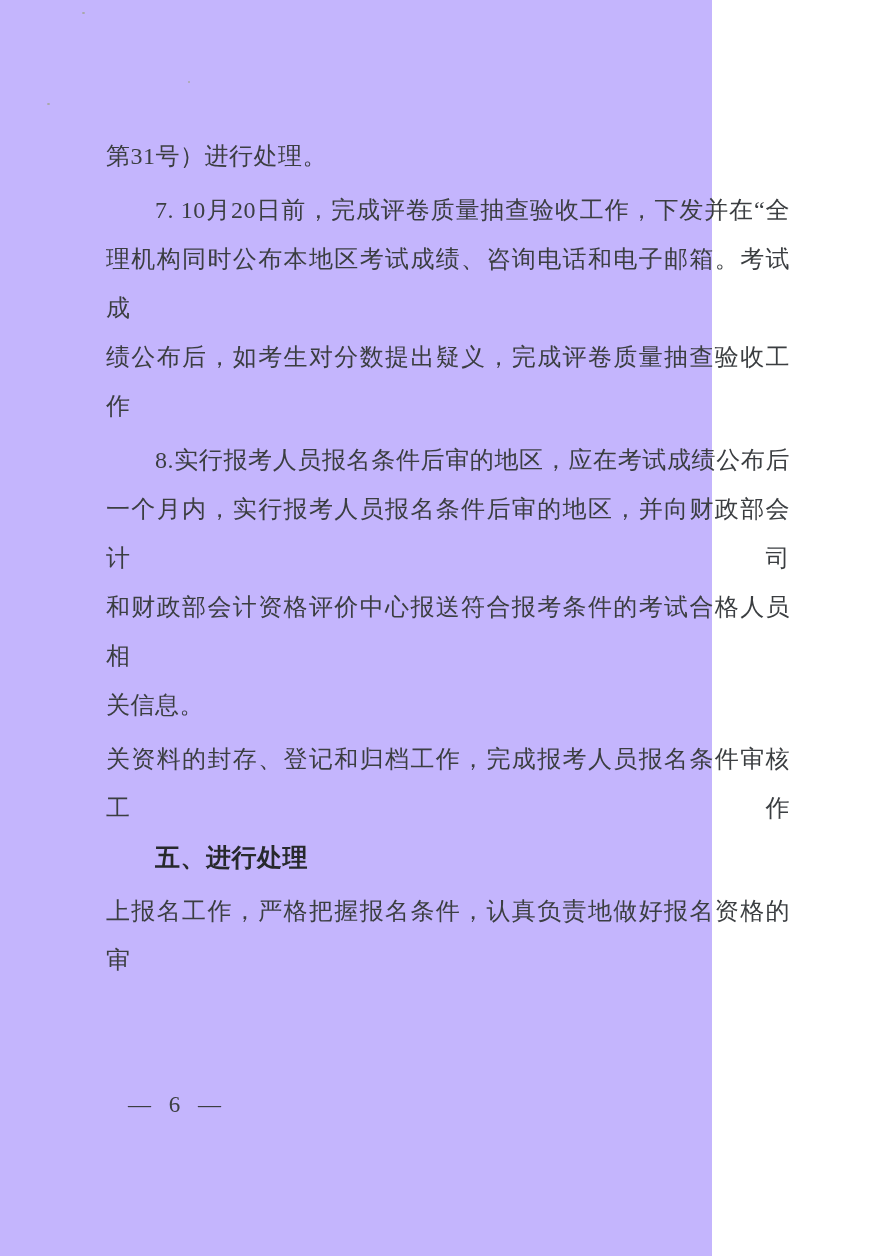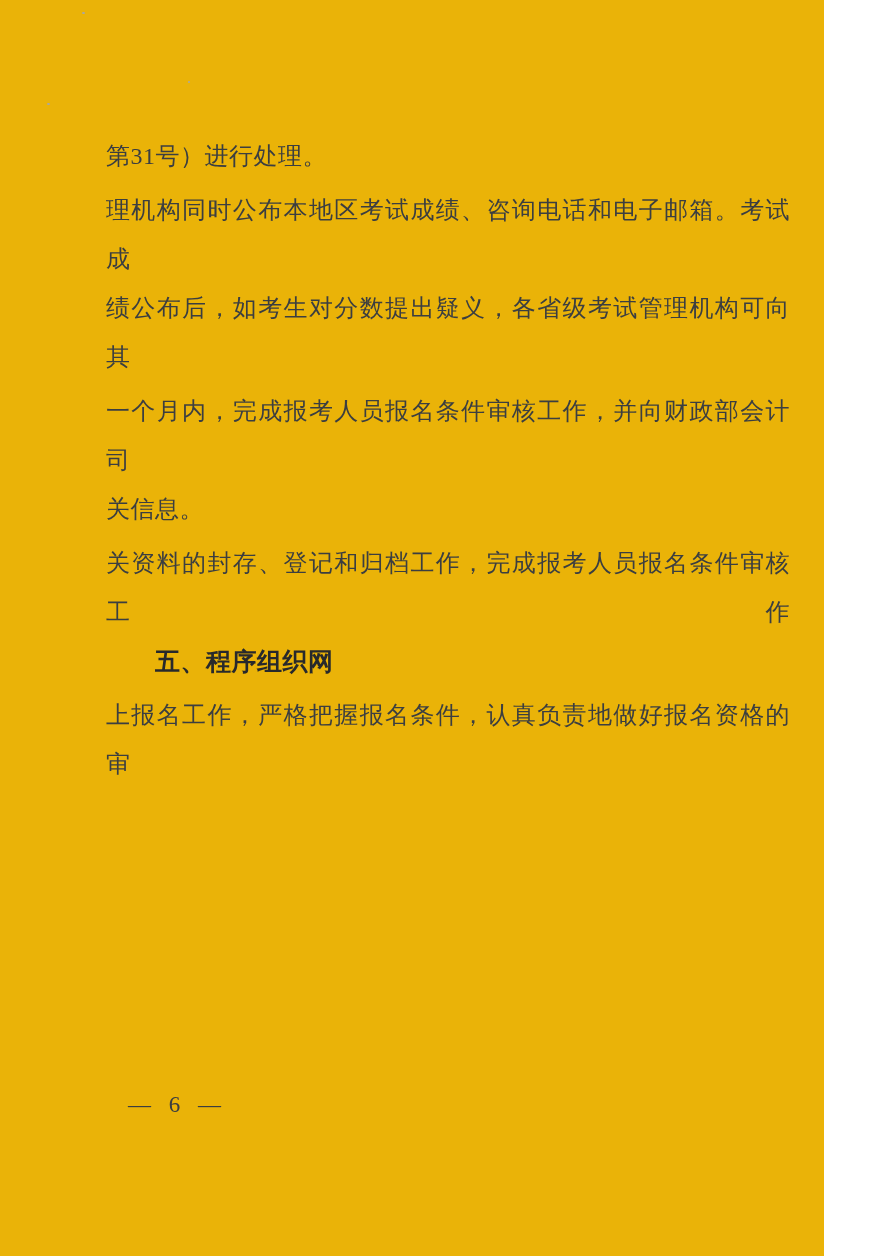--- a/index.html
+++ b/index.html
@@ -10,23 +10,23 @@
   body {
     width: 888px;
     height: 1256px;
     position: relative;
     overflow: hidden;
     font-family: "Liberation Serif", "DejaVu Serif", serif;
   }
   .page {
     position: absolute;
     left: 0; top: 0;
-    width: 824px;
+    width: 712px;
     height: 1256px;
-    background: #eab308;
+    background: #c4b5fd;
   }
   .text-block {
     position: absolute;
     left: 106px;
     top: 132px;
     width: 684px;
     color: #3b3e41;
   }
   .paragraph {
     margin: 0;
@@ -81,32 +81,35 @@
 <div class="page">
   <div class="speck s1"></div>
   <div class="speck s2"></div>
   <div class="speck s3"></div>
 
   <div class="text-block">
       <div class="paragraph">
         <div class="line">第31号）进行处理。</div>
       </div>
       <div class="paragraph">
+        <div class="line fill indent">7. 10月20日前，完成评卷质量抽查验收工作，下发并在“全</div>
         <div class="line fill">理机构同时公布本地区考试成绩、咨询电话和电子邮箱。考试成</div>
-        <div class="line fill">绩公布后，如考生对分数提出疑义，各省级考试管理机构可向其</div>
+        <div class="line fill">绩公布后，如考生对分数提出疑义，完成评卷质量抽查验收工作</div>
       </div>
       <div class="paragraph">
-        <div class="line fill">一个月内，完成报考人员报名条件审核工作，并向财政部会计司</div>
+        <div class="line fill indent">8.实行报考人员报名条件后审的地区，应在考试成绩公布后</div>
+        <div class="line fill">一个月内，实行报考人员报名条件后审的地区，并向财政部会计司</div>
+        <div class="line fill">和财政部会计资格评价中心报送符合报考条件的考试合格人员相</div>
         <div class="line">关信息。</div>
       </div>
       <div class="paragraph">
         <div class="line fill">关资料的封存、登记和归档工作，完成报考人员报名条件审核工作</div>
       </div>
       <div class="paragraph heading">
-        <div class="line indent">五、程序组织网</div>
+        <div class="line indent">五、进行处理</div>
       </div>
       <div class="paragraph">
         <div class="line fill">上报名工作，严格把握报名条件，认真负责地做好报名资格的审</div>
       </div>
     </div>
 
   <div class="page-footer">— 6 —</div>
 </div>
 
 </body></html>

